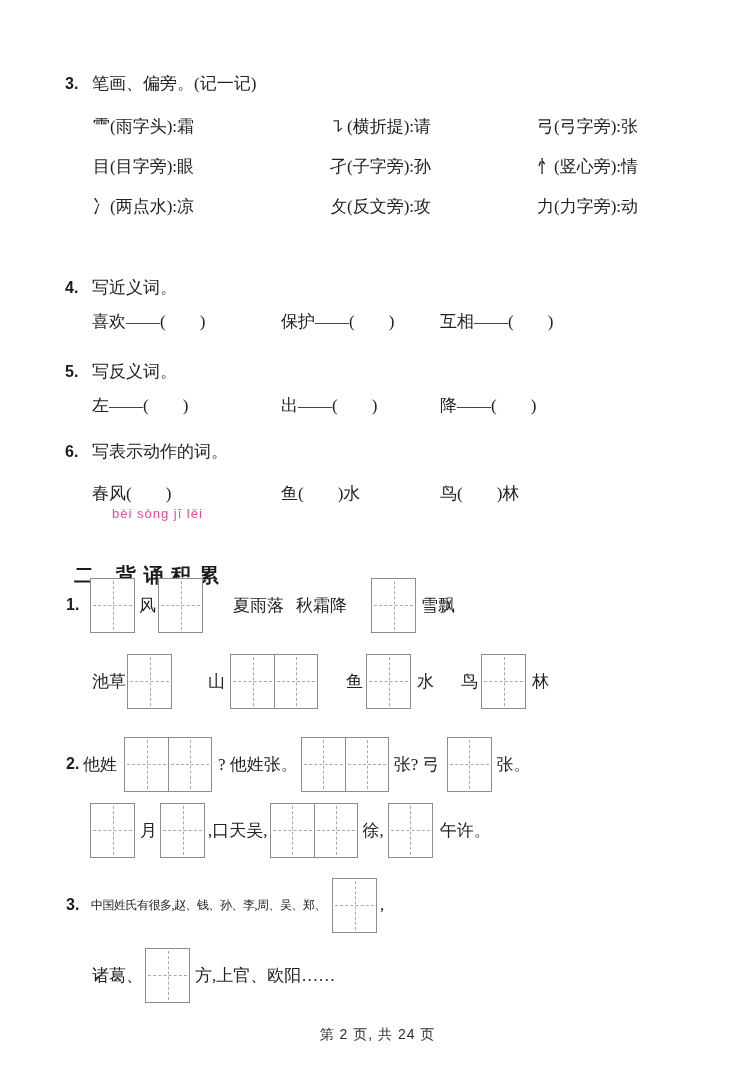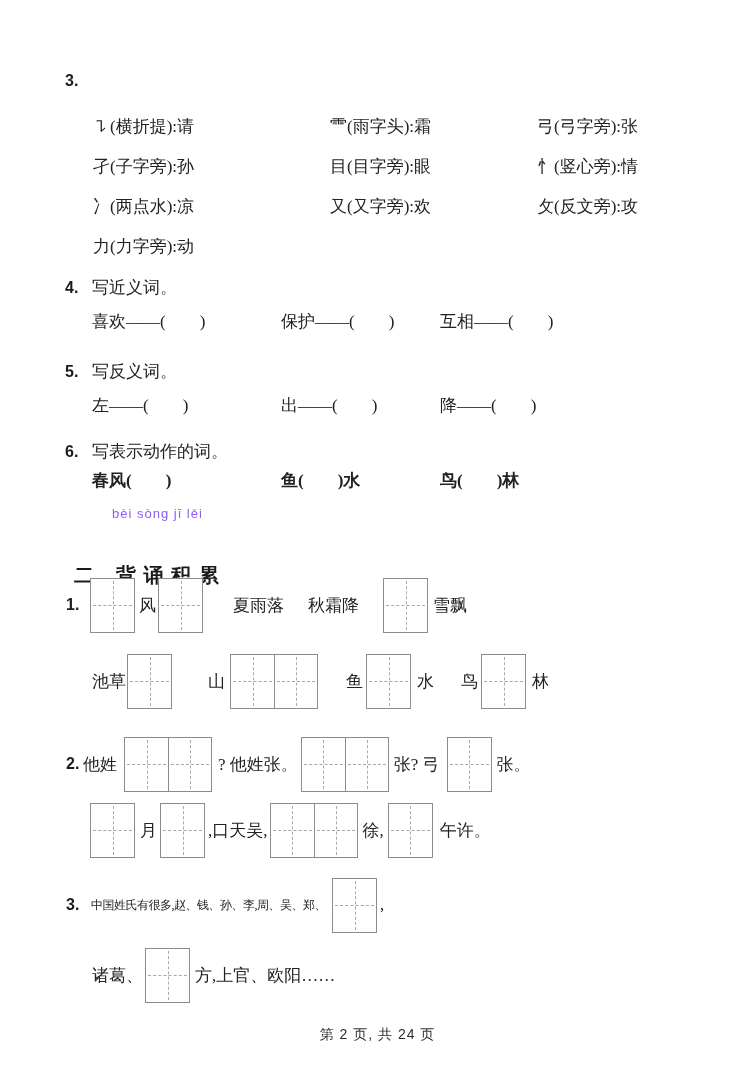--- a/index.html
+++ b/index.html
@@ -25,21 +25,21 @@
   }
 
   
   .cols { position:absolute; left:92px; display:flex; font-size:17px; white-space:pre; }
   .cols .c1 { width:153px; }
   .cols .c2 { width:159px;margin-left:36px; }
 
   
   .pinyin {
     position:absolute; left:112px; top:506px;
-    font-family:"Liberation Sans", sans-serif; font-size:13px; color:#8b5cf6;
+    font-family:"Liberation Sans", sans-serif; font-size:13px; color:#ec4899;
     letter-spacing:1px;
   }
   .rhead {
     position:absolute; left:74px; top:525px;
     font-family:"Liberation Sans", sans-serif; font-weight:bold;
     font-size:20px; color:#1a1a1a; letter-spacing:1px; white-space:pre;margin-top:37px;
   }
 
   
   .row {
@@ -68,30 +68,30 @@
     letter-spacing:1px;
   }
 </style>
 </head>
 <body>
 
 <div class="page">
 
   <div class="shead" style="top:72px; left:65px;">
     <span class="num">3.</span>
+    <span class="ht">笔画、偏旁。(记一记)</span>
   </div>
   <div class="rgrid">
+    <span>⻗(雨字头):霜</span>
     <span>㇊(横折提):请</span>
-    <span>⻗(雨字头):霜</span>
     <span>弓(弓字旁):张</span>
+    <span>目(目字旁):眼</span>
     <span>孑(子字旁):孙</span>
-    <span>目(目字旁):眼</span>
     <span>忄(竖心旁):情</span>
     <span>冫(两点水):凉</span>
-    <span>又(又字旁):欢</span>
     <span>攵(反文旁):攻</span>
     <span>力(力字旁):动</span>
   </div>
 
   <div class="shead" style="top:276px; left:65px;">
     <span class="num">4.</span>
     <span class="ht">写近义词。</span>
   </div>
   <div class="cols" style="top:310px;">
     <span class="c1">喜欢——(　　)</span>
@@ -106,36 +106,36 @@
   <div class="cols" style="top:394px;">
     <span class="c1">左——(　　)</span>
     <span class="c2">出——(　　)</span>
     <span class="c3">降——(　　)</span>
   </div>
 
   <div class="shead" style="top:440px; left:65px;">
     <span class="num">6.</span>
     <span class="ht">写表示动作的词。</span>
   </div>
-  <div class="cols" style="top:469px;font-weight:bold;">
+  <div class="cols" style="top:482px;">
     <span class="c1">春风(　　)</span>
     <span class="c2">鱼(　　)水</span>
     <span class="c3">鸟(　　)林</span>
   </div>
 
   <div class="pinyin">bèi sòng jī lěi</div>
   <div class="rhead">二、背 诵 积 累</div>
 
   <div class="row" style="top:577px; left:66px;">
     <span class="qn" style="width:22px;">1.</span>
     <span class="wbox" style="margin-left:2px;"><i class="cell"></i></span>
     <span style="margin-left:4px;">风</span>
     <span class="wbox" style="margin-left:2px;"><i class="cell"></i></span>
     <span style="margin-left:30px;">夏雨落</span>
-    <span style="margin-left:24px;text-align:center;">秋霜降</span>
+    <span style="margin-left:12px;text-align:center;">秋霜降</span>
     <span class="wbox" style="margin-left:24px;"><i class="cell"></i></span>
     <span style="margin-left:5px;">雪飘</span>
   </div>
 
   <div class="row" style="top:653px; left:92px;">
     <span>池草</span>
     <span class="wbox" style="margin-left:1px;"><i class="cell"></i></span>
     <span style="margin-left:36px;">山</span>
     <span class="wbox" style="margin-left:5px;"><i class="cell"></i><i class="cell"></i></span>
     <span style="margin-left:28px;">鱼</span>

